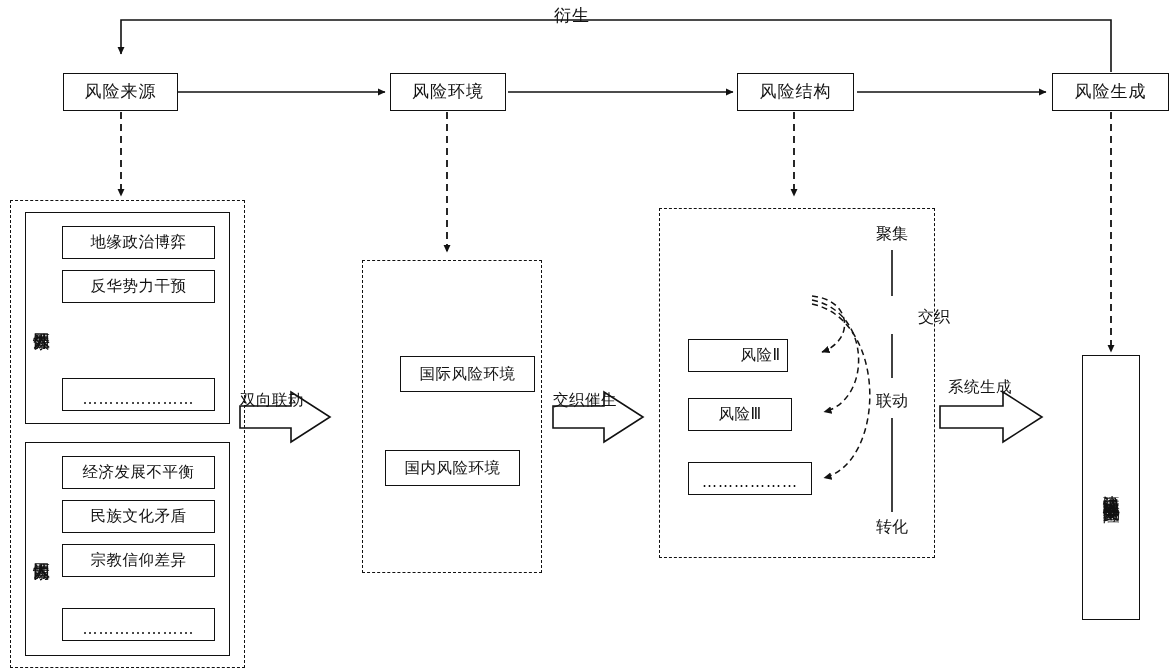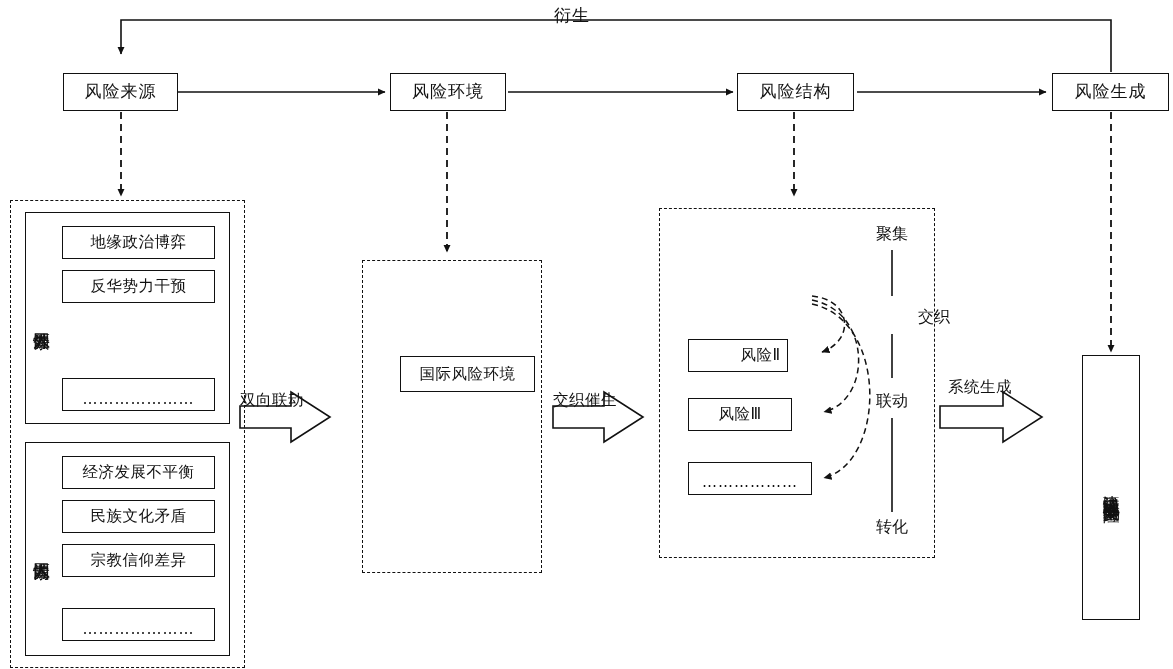--- a/index.html
+++ b/index.html
@@ -71,20 +71,21 @@
 
   <div class="node" style="left:25px;top:442px;width:205px;height:214px;background:transparent;"></div>
   <div class="vlabel vtext" style="left:28px;top:470px;width:26px;height:160px;">内源性因素</div>
   <div class="subbox" style="left:62px;top:456px;width:153px;height:33px;">经济发展不平衡</div>
   <div class="subbox" style="left:62px;top:500px;width:153px;height:33px;">民族文化矛盾</div>
   <div class="subbox" style="left:62px;top:544px;width:153px;height:33px;">宗教信仰差异</div>
   <div class="subbox dotted" style="left:62px;top:608px;width:153px;height:33px;align-items:flex-end;padding-bottom:2px;">…………………</div>
 
   <div class="dashgroup" style="left:362px;top:260px;width:180px;height:313px;"></div>
   <div class="subbox" style="left:385px;top:356px;width:135px;height:36px;margin-left:15px;">国际风险环境</div>
+  <div class="subbox" style="left:385px;top:450px;width:135px;height:36px;">国内风险环境</div>
 
   <div class="dashgroup" style="left:659px;top:208px;width:276px;height:350px;"></div>
   <div class="subbox" style="left:688px;top:339px;width:100px;height:33px;padding-left:45px;">风险Ⅱ</div>
   <div class="subbox" style="left:688px;top:398px;width:104px;height:33px;">风险Ⅲ</div>
   <div class="subbox dotted" style="left:688px;top:462px;width:124px;height:33px;align-items:flex-end;padding-bottom:3px;">………………</div>
 
   <div class="chain-label" style="left:875px;top:225px;width:34px;">聚集</div>
   <div class="chain-label" style="left:875px;top:308px;width:34px;margin-left:42px;">交织</div>
   <div class="chain-label" style="left:875px;top:392px;width:34px;">联动</div>
   <div class="chain-label" style="left:875px;top:518px;width:34px;">转化</div>

